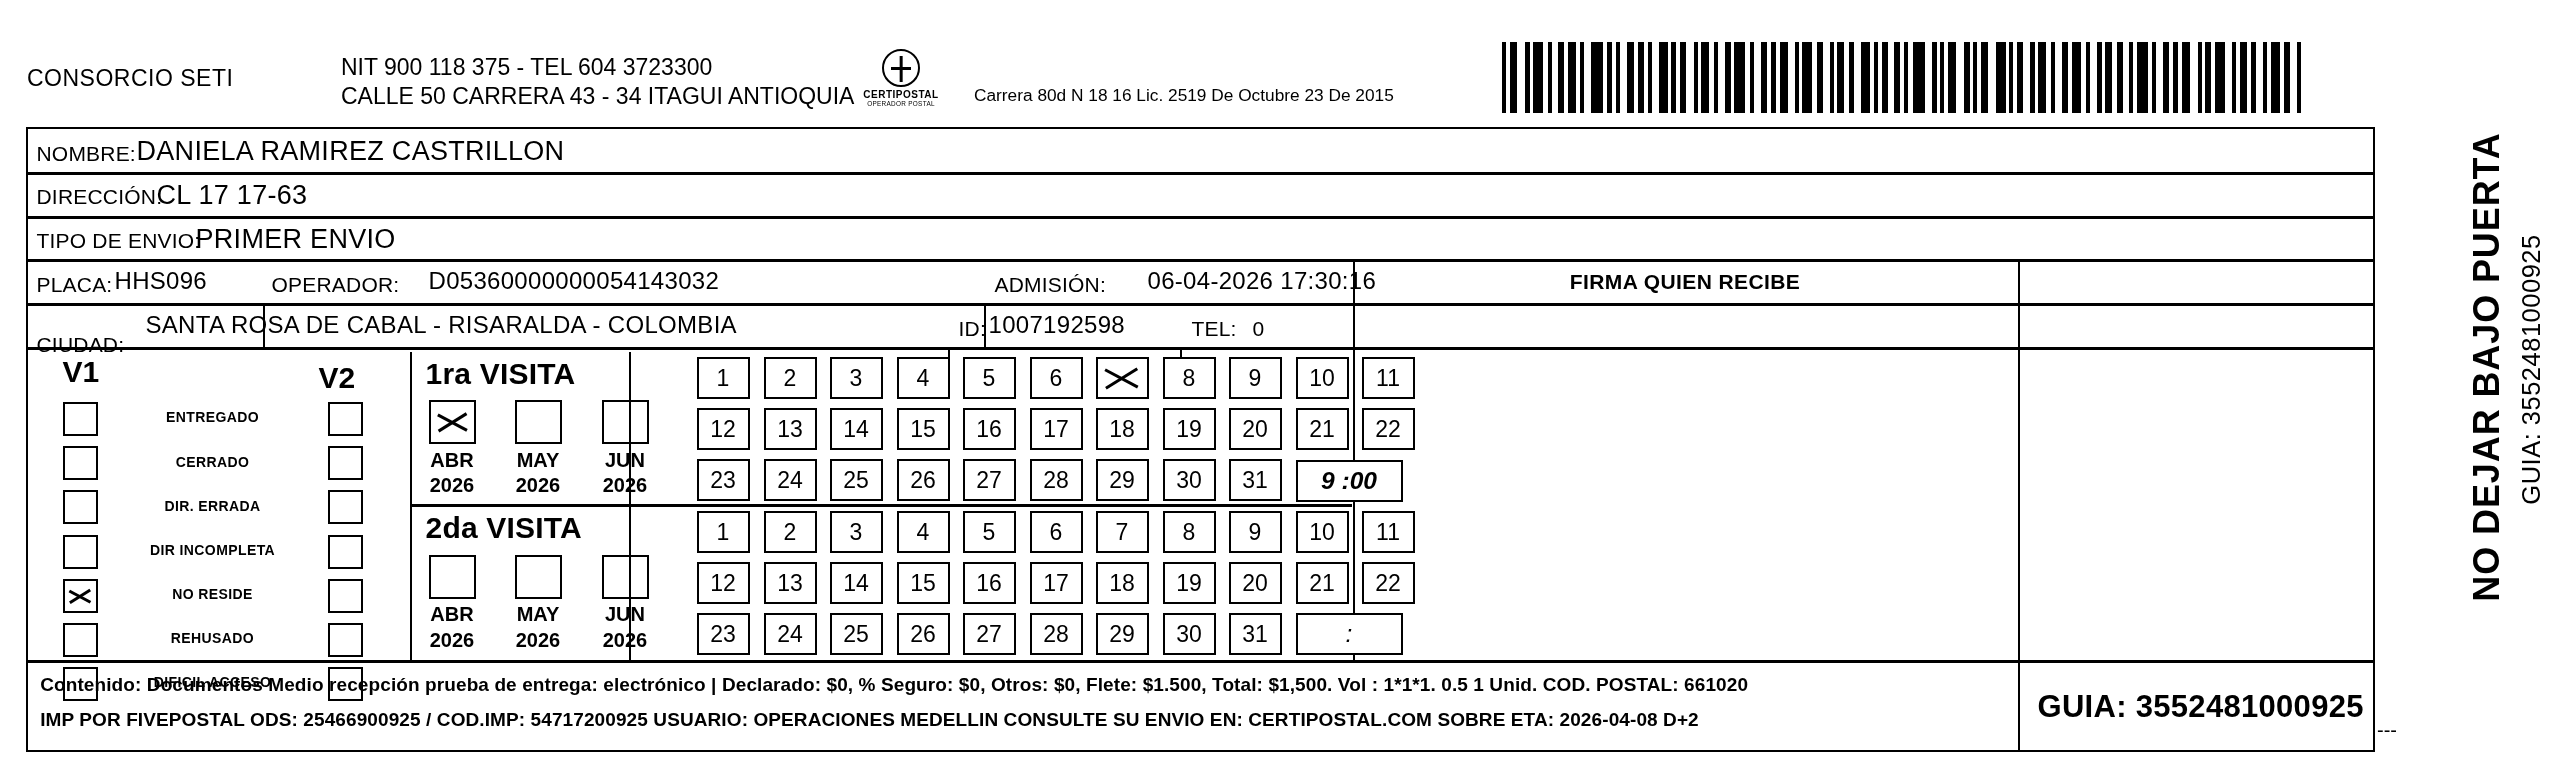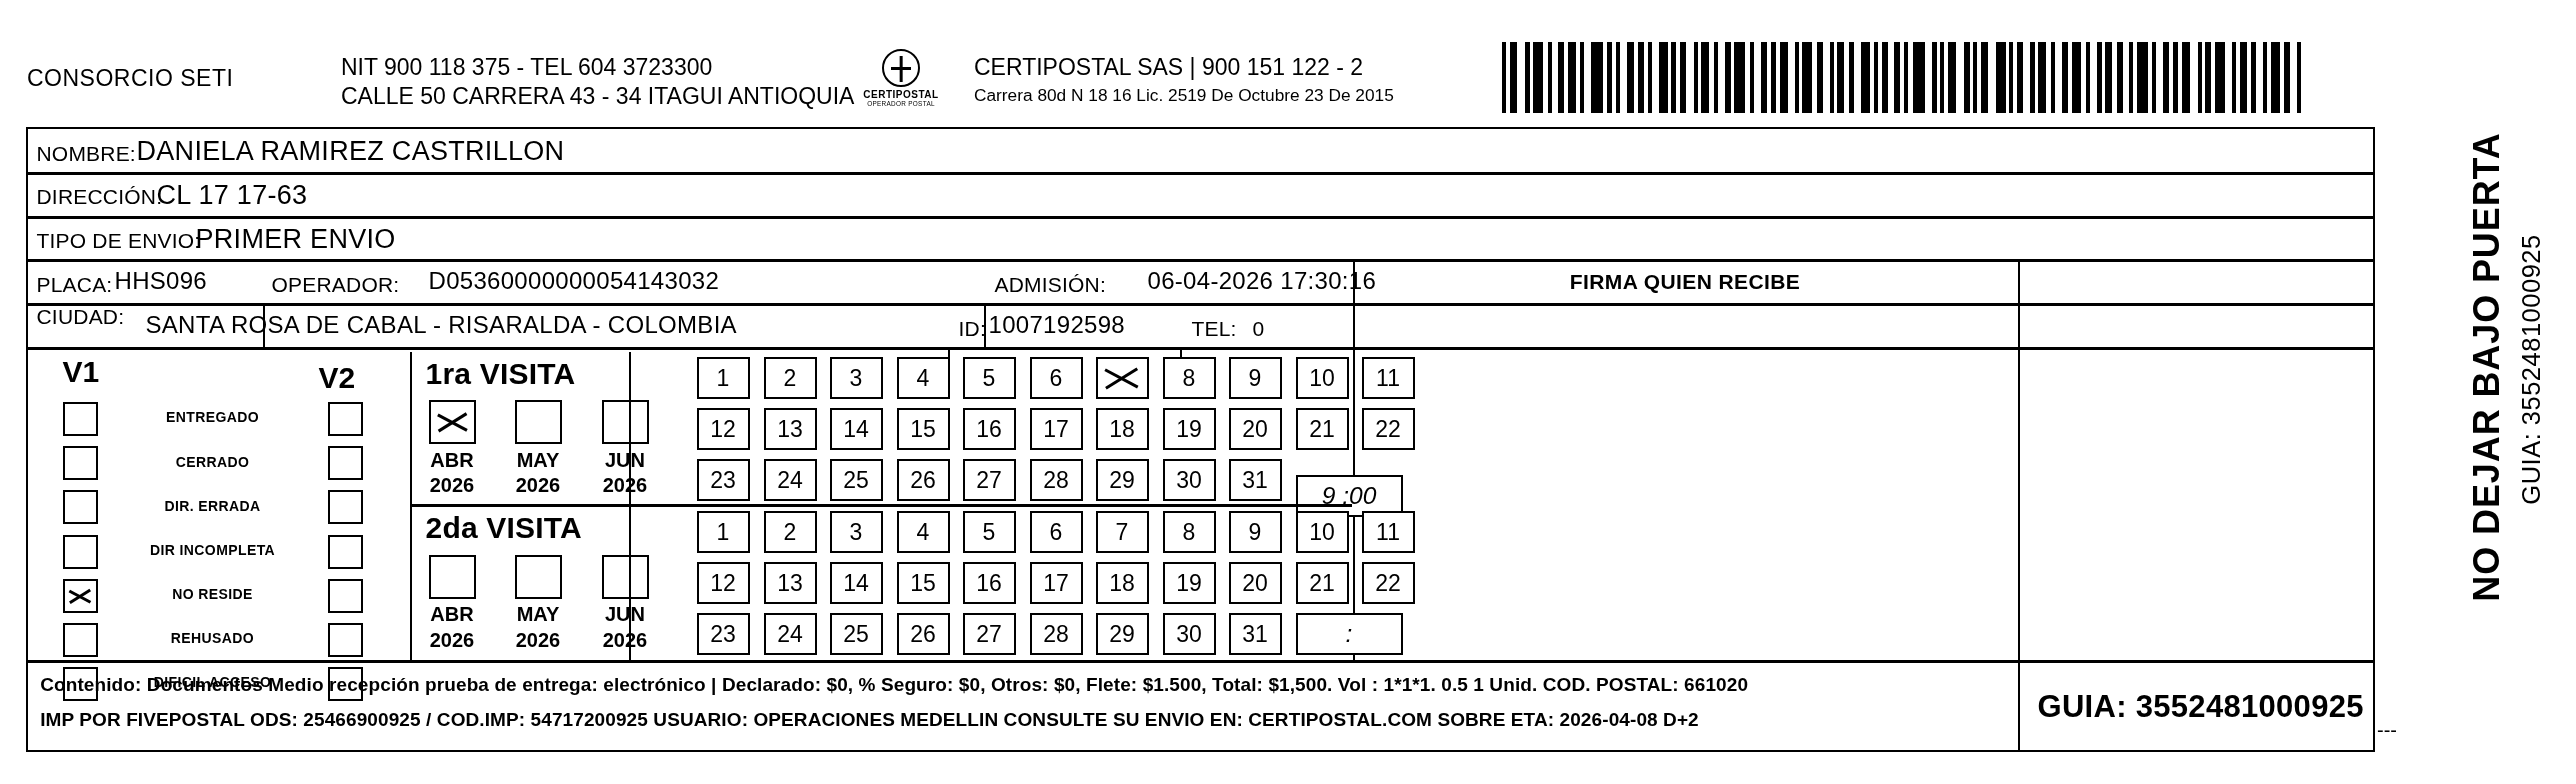--- a/index.html
+++ b/index.html
@@ -103,21 +103,20 @@
     <div class="h-consorcio">CONSORCIO SETI</div>
     <div class="h-nit">NIT 900 118 375 - TEL 604 3723300</div>
     <div class="h-addr">CALLE 50 CARRERA 43 - 34 ITAGUI ANTIOQUIA</div>
 
     <div class="h-logo">
       <div class="circle"></div>
       <div class="lbl1">CERTIPOSTAL</div>
       <div class="lbl2">OPERADOR POSTAL</div>
     </div>
 
-    <div class="h-certi1">CERTIPOSTAL SAS | 900 151 122 - 2</div>
     <div class="h-certi2">Carrera 80d N 18 16  Lic. 2519 De Octubre 23 De 2015</div>
   </div>
 
   <div class="barcode" id="barcode">
       <i style="left: 0px; width: 3.6px;"></i>
       <i style="left: 8.2px; width: 7.3px;"></i>
       <i style="left: 23px; width: 4.6px;"></i>
       <i style="left: 31px; width: 10px;"></i>
       <i style="left: 46px; width: 3.6px;"></i>
       <i style="left: 56px; width: 5.5px;"></i>
@@ -209,21 +208,21 @@
 
     <div class="fld lbl" style="left:9px;top:144px">PLACA:</div>
     <div class="fld val-sm" style="left:87px;top:138px">HHS096</div>
     <div class="vline" style="left:235px;top:174px;height:44px"></div>
     <div class="fld lbl" style="left:244px;top:144px">OPERADOR:</div>
     <div class="fld val-sm" style="left:401px;top:138px">D05360000000054143032</div>
     <div class="vline" style="left:956px;top:174px;height:44px"></div>
     <div class="fld lbl" style="left:967px;top:144px">ADMISIÓN:</div>
     <div class="fld val-sm" style="left:1120px;top:138px">06-04-2026 17:30:16</div>
 
-    <div class="fld lbl" style="left:9px;top:176px">CIUDAD:</div>
+    <div class="fld lbl" style="left:9px;top:204px">CIUDAD:</div>
     <div class="fld val-sm" style="left:118px;top:182px">SANTA ROSA DE CABAL - RISARALDA - COLOMBIA</div>
     <div class="vline" style="left:920px;top:218px;height:44px"></div>
     <div class="fld lbl" style="left:931px;top:188px">ID:</div>
     <div class="fld val-sm" style="left:961px;top:182px">1007192598</div>
     <div class="vline" style="left:1152px;top:218px;height:44px"></div>
     <div class="fld lbl" style="left:1164px;top:188px">TEL:</div>
     <div class="fld lbl" style="left:1225px;top:188px">0</div>
 
     <div class="vline" style="left:1325px;top:130px;height:401px"></div>
     <div class="vline" style="left:1990px;top:130px;height:401px"></div>
@@ -300,21 +299,21 @@
         <div class="daycell" style="left: 1334px; top: 279px; width: 53px; height: 42px;">22</div>
         <div class="daycell" style="left: 669px; top: 330px; width: 53px; height: 42px;">23</div>
         <div class="daycell" style="left: 736px; top: 330px; width: 53px; height: 42px;">24</div>
         <div class="daycell" style="left: 802px; top: 330px; width: 53px; height: 42px;">25</div>
         <div class="daycell" style="left: 869px; top: 330px; width: 53px; height: 42px;">26</div>
         <div class="daycell" style="left: 935px; top: 330px; width: 53px; height: 42px;">27</div>
         <div class="daycell" style="left: 1002px; top: 330px; width: 53px; height: 42px;">28</div>
         <div class="daycell" style="left: 1068px; top: 330px; width: 53px; height: 42px;">29</div>
         <div class="daycell" style="left: 1135px; top: 330px; width: 53px; height: 42px;">30</div>
         <div class="daycell" style="left: 1201px; top: 330px; width: 53px; height: 42px;">31</div>
-        <div class="timecell" style="left: 1268px; top: 346px; width: 107px; height: 42px;">9 :00</div>
+        <div class="timecell" style="left: 1268px; top: 331px; width: 107px; height: 42px; font-weight: bold;">9 :00</div>
         <div class="visit-title" style="position: absolute; left: 398px; top: 382px;">2da VISITA</div>
         <div class="cbox" style="position: absolute; left: 401px; top: 426px; width: 47px; height: 44px;"></div>
         <div class="mon-lbl" style="position: absolute; left: 390px; top: 474px; width: 69px;">ABR</div>
         <div class="mon-yr" style="position: absolute; left: 390px; top: 500px; width: 69px;">2026</div>
         <div class="cbox" style="position: absolute; left: 487px; top: 426px; width: 47px; height: 44px;"></div>
         <div class="mon-lbl" style="position: absolute; left: 476px; top: 474px; width: 69px;">MAY</div>
         <div class="mon-yr" style="position: absolute; left: 476px; top: 500px; width: 69px;">2026</div>
         <div class="cbox" style="position: absolute; left: 574px; top: 426px; width: 47px; height: 44px;"></div>
         <div class="mon-lbl" style="position: absolute; left: 563px; top: 474px; width: 69px;">JUN</div>
         <div class="mon-yr" style="position: absolute; left: 563px; top: 500px; width: 69px;">2026</div>

